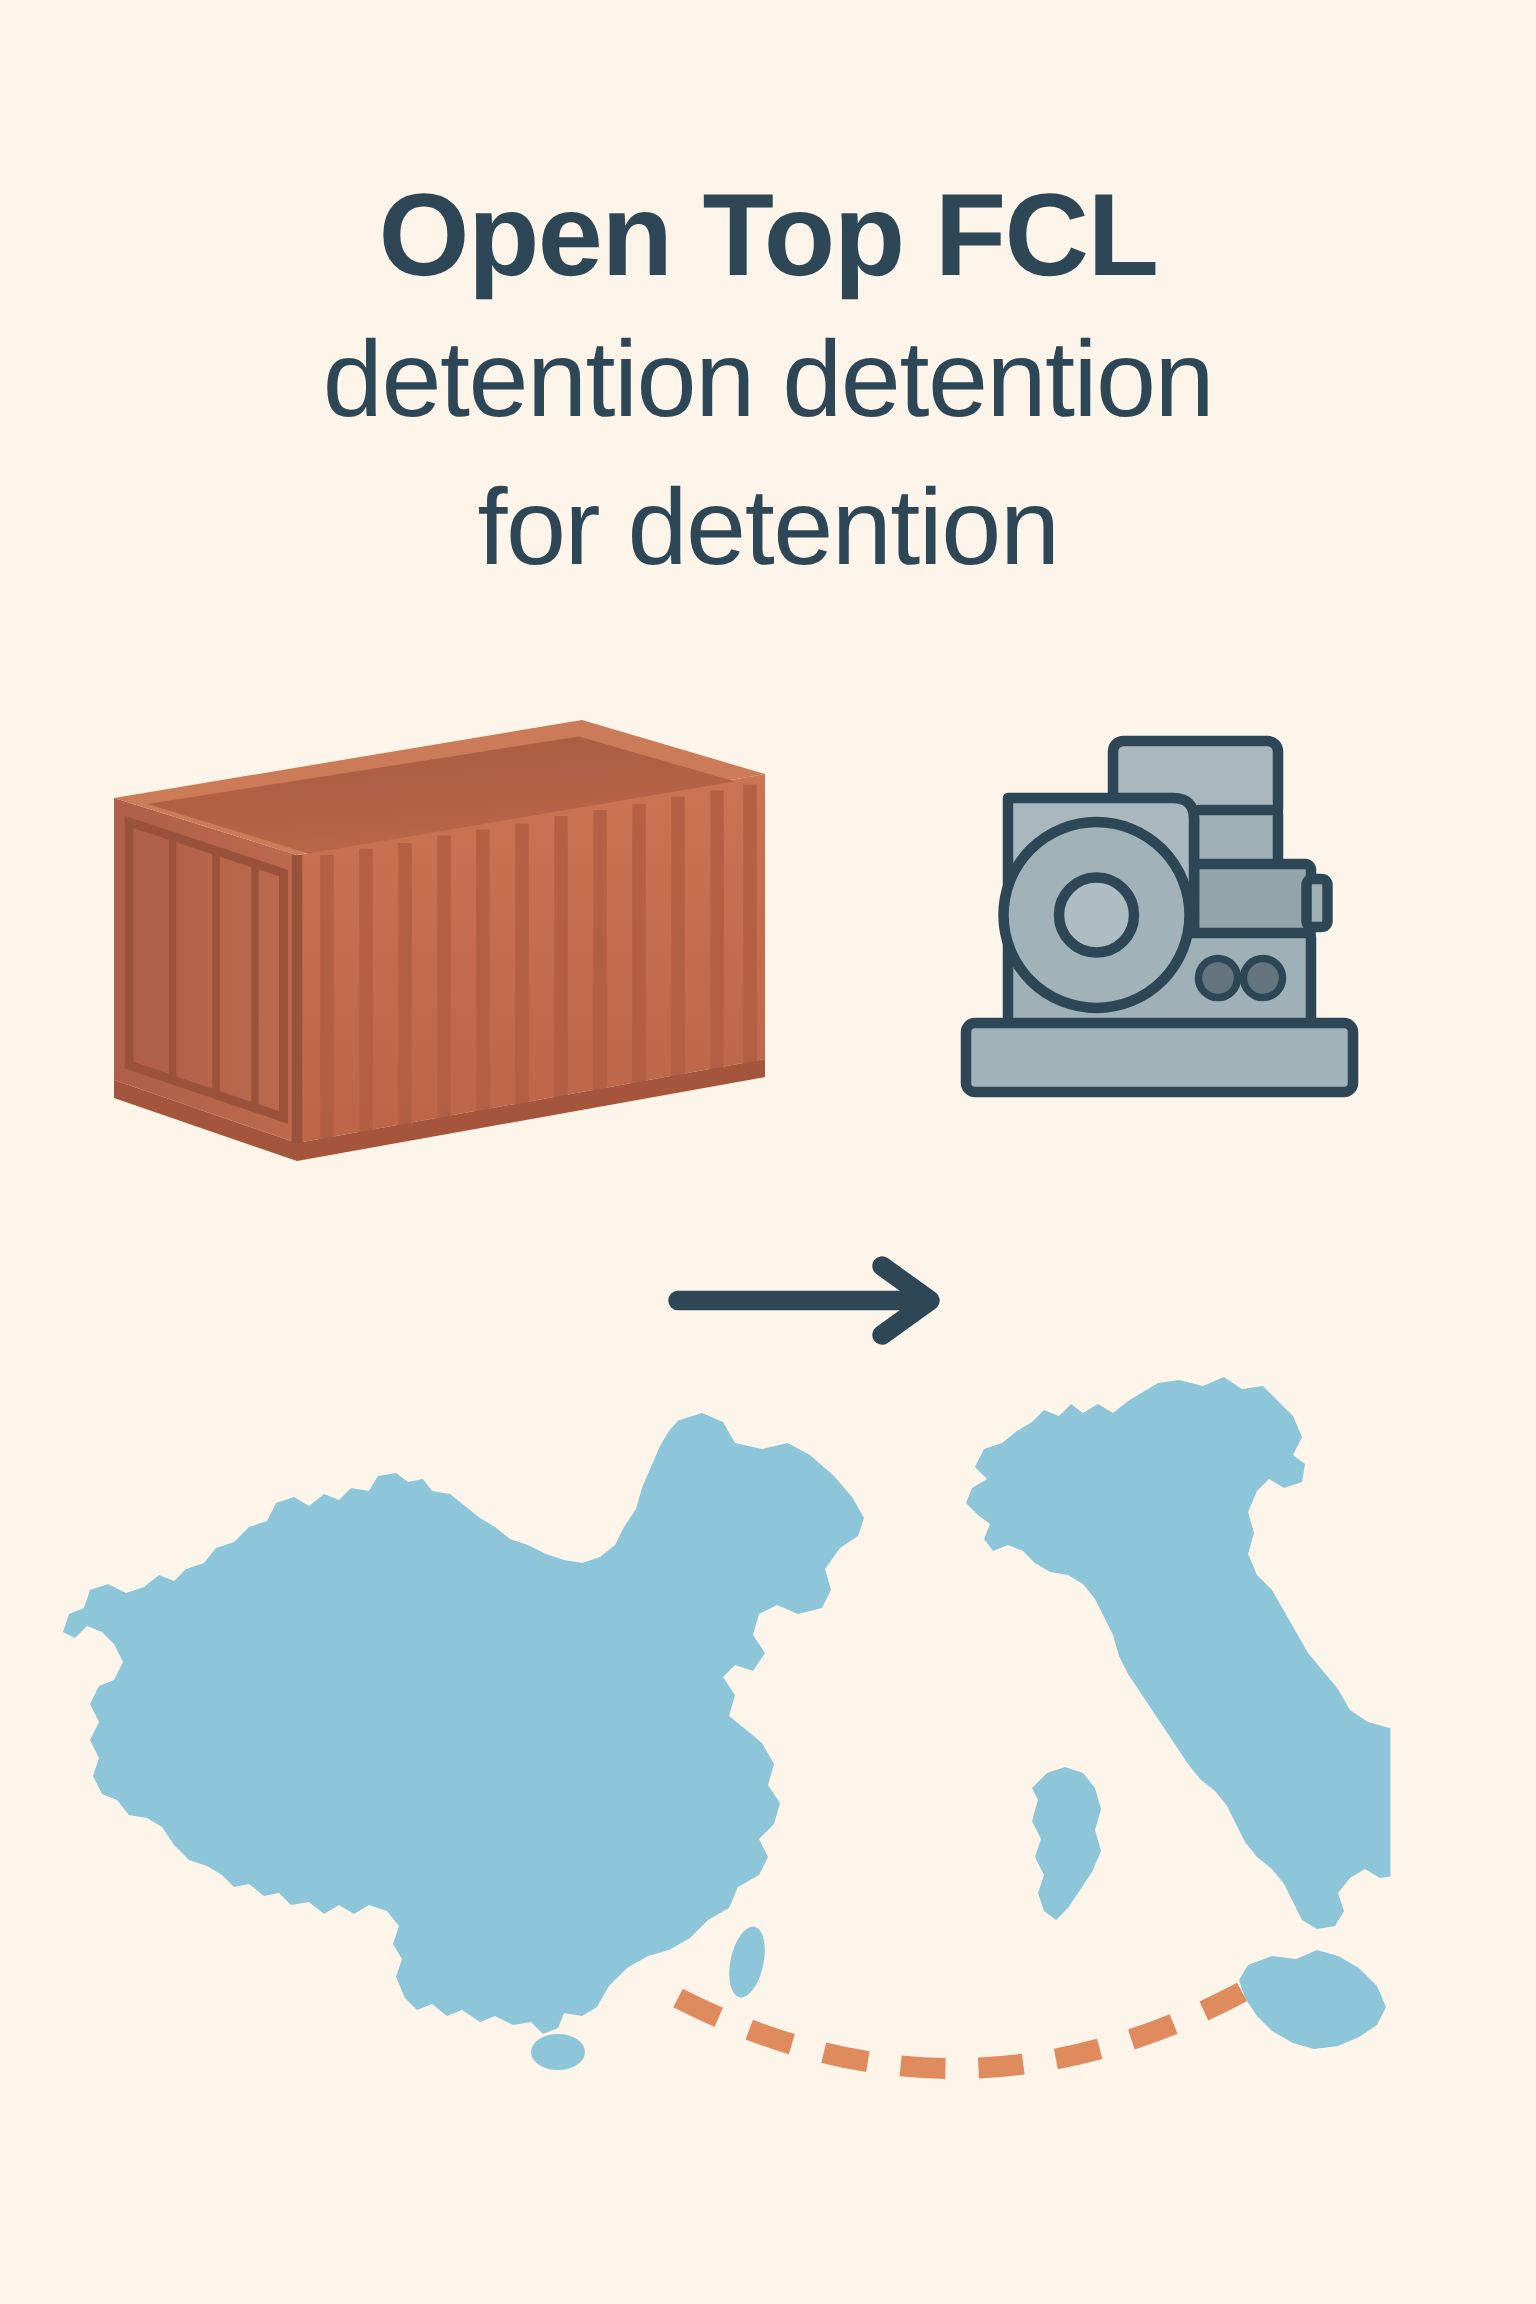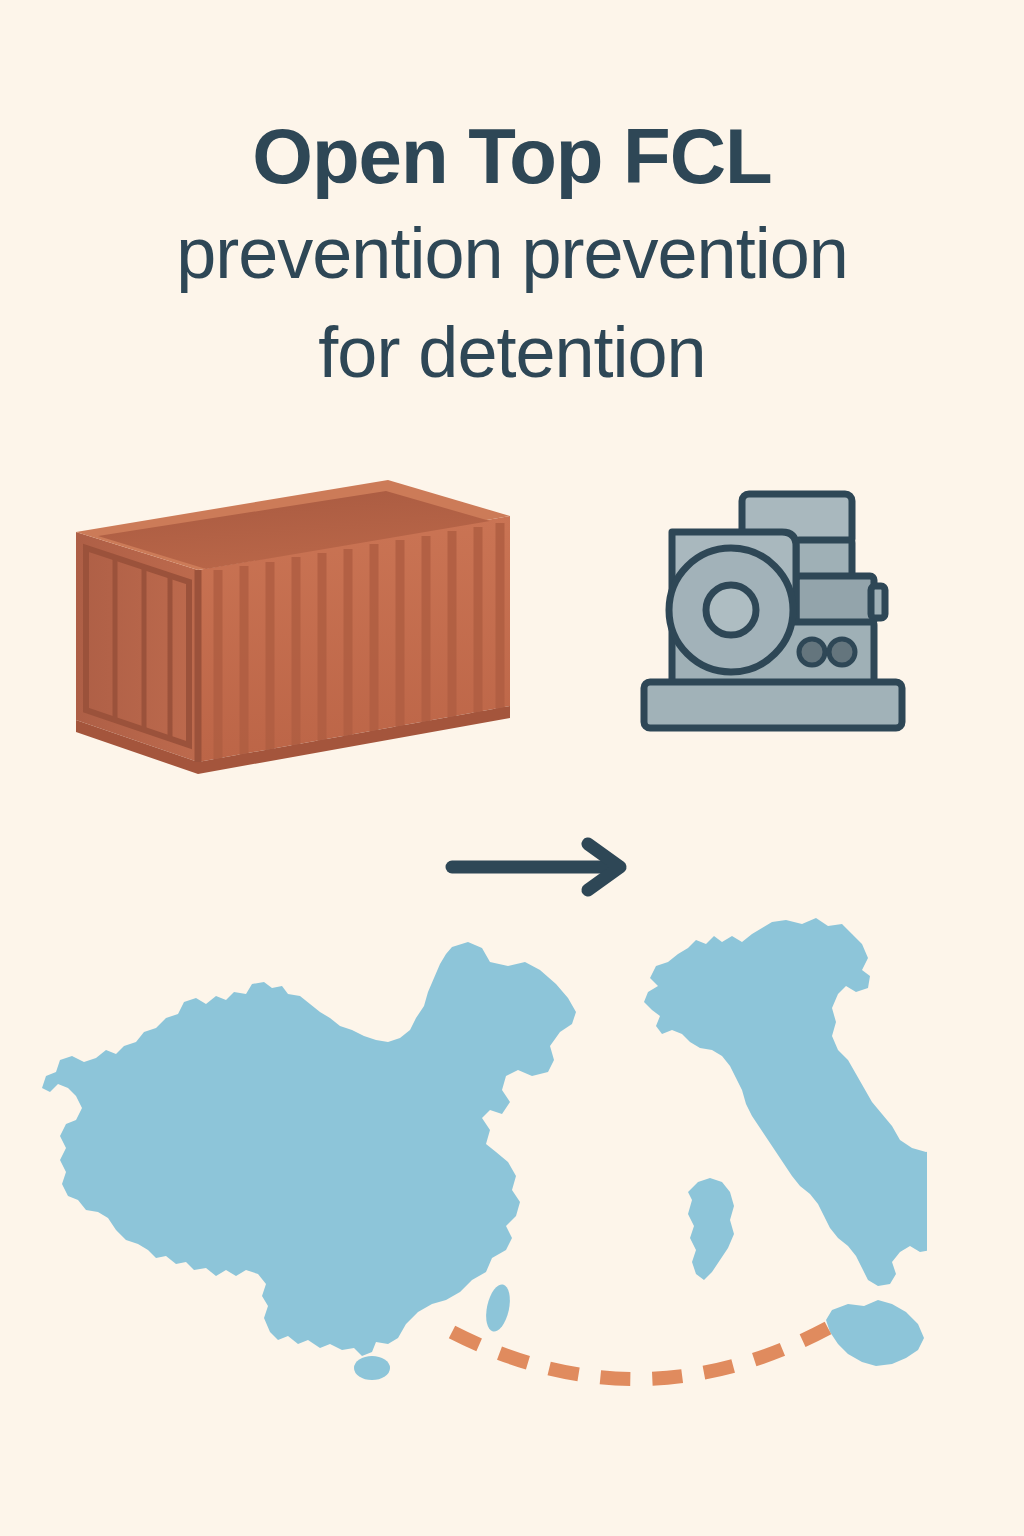--- a/index.html
+++ b/index.html
@@ -110,21 +110,21 @@
 
   svg { display: block; }
 </style>
 </head>
 <body>
 
 <div id="poster">
 
   <div id="title-block">
     <span class="title-line" id="title-line-1">Open Top FCL</span>
-    <span class="title-line" id="title-line-2">prevention prevention</span>
+    <span class="title-line" id="title-line-2">detention detention</span>
     <span class="title-line" id="title-line-3">for detention</span>
   </div>
 
   <div id="container-illustration">
     <svg viewBox="0 0 470 340" width="470" height="340">
       <defs>
         <linearGradient id="frontGrad" x1="0" y1="0" x2="0" y2="1">
           <stop offset="0%" stop-color="#CA7454"></stop>
           <stop offset="100%" stop-color="#BC6547"></stop>
         </linearGradient>

